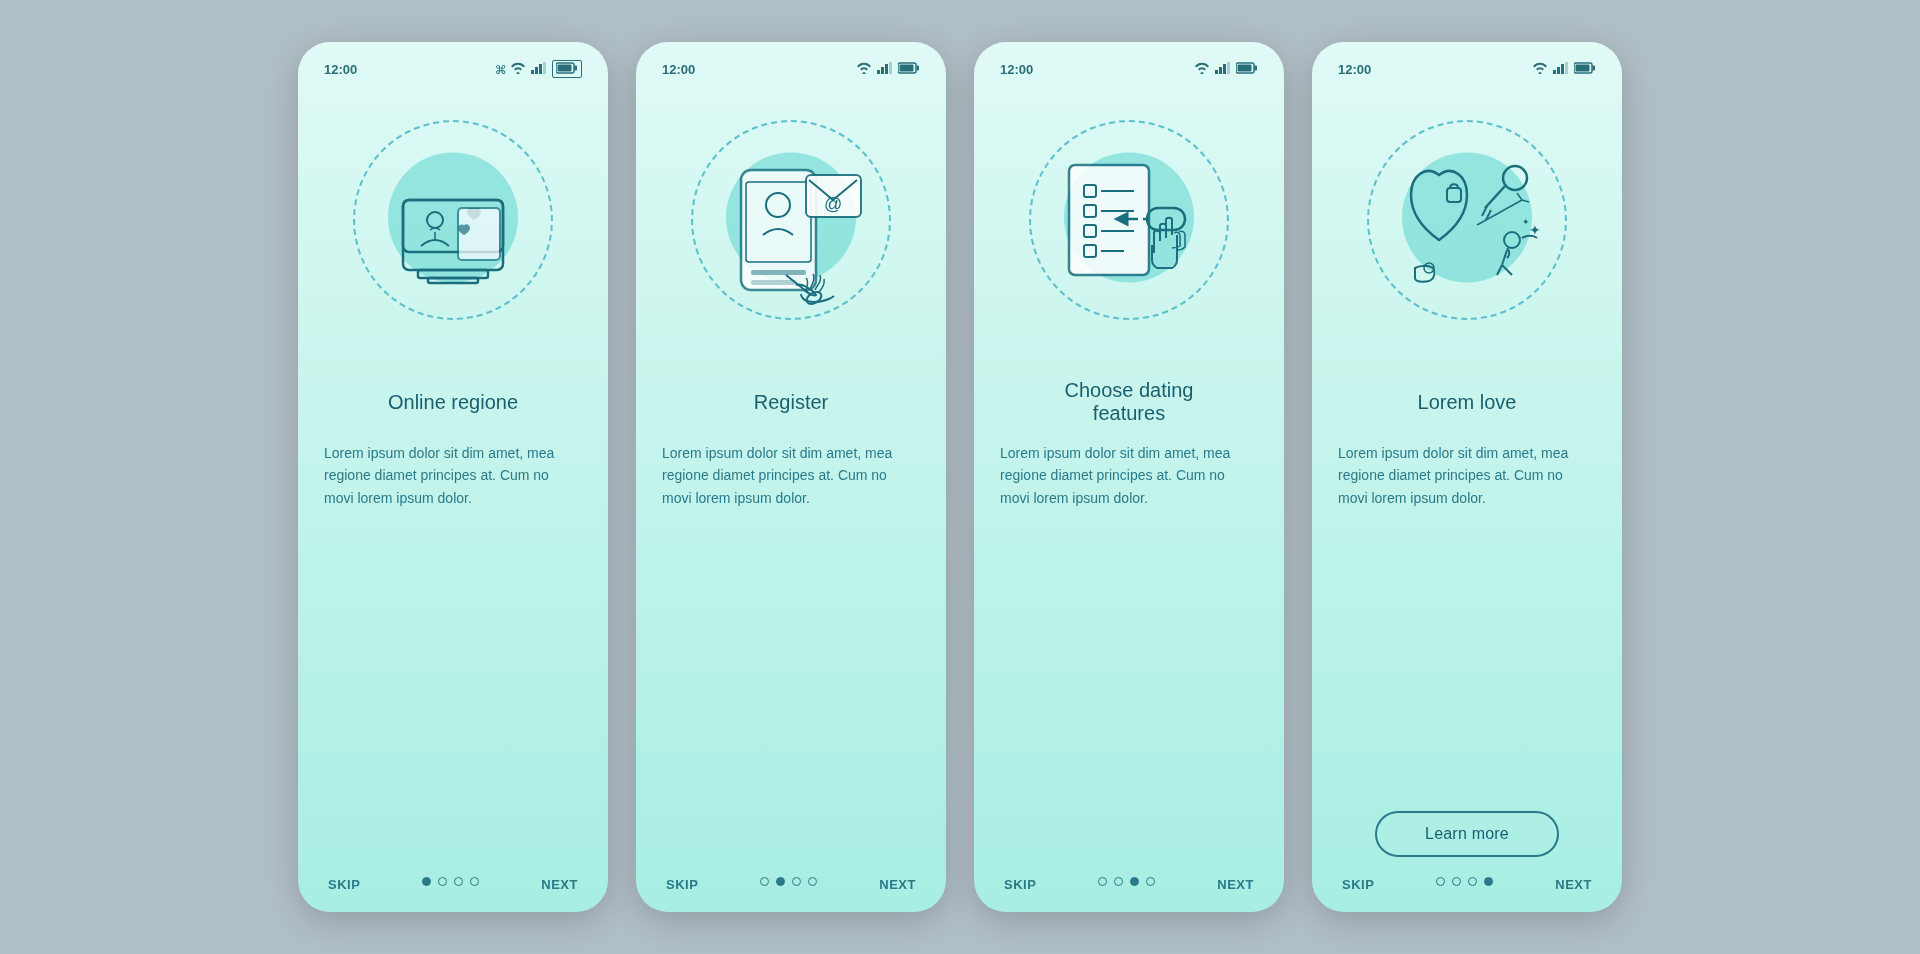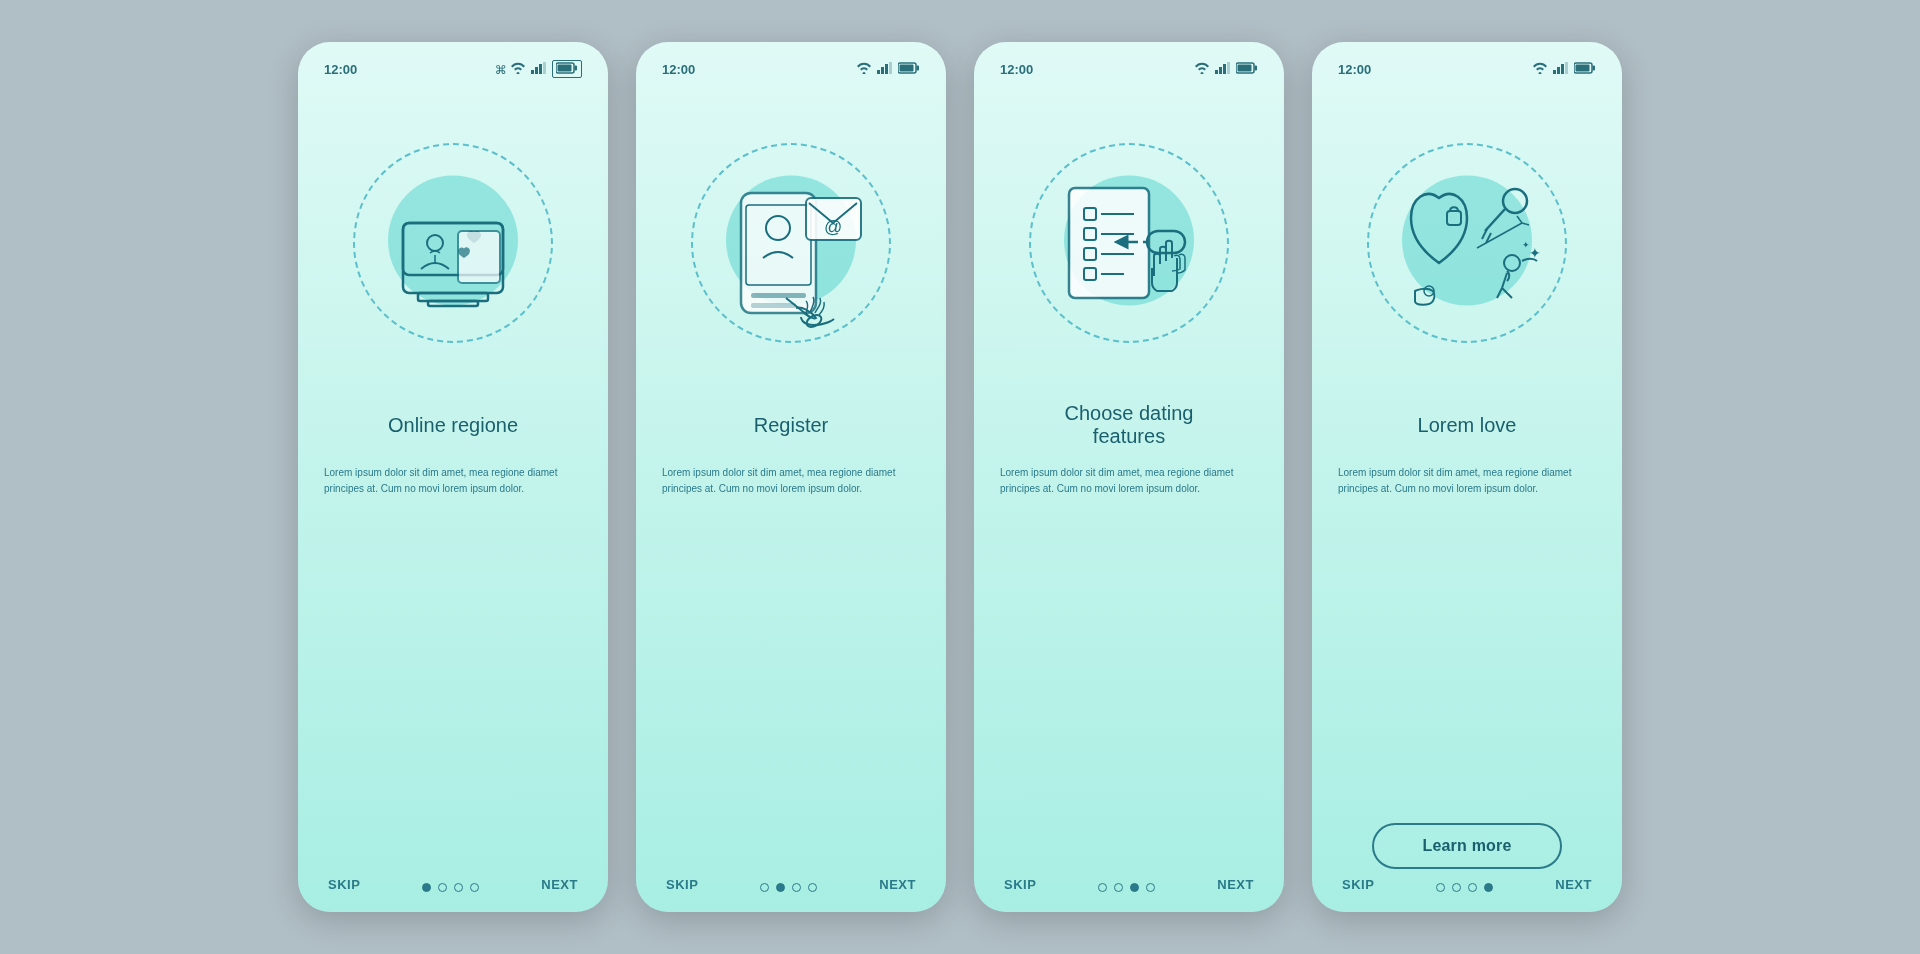--- a/index.html
+++ b/index.html
@@ -34,21 +34,21 @@
       padding: 18px 22px 20px 22px;
       position: relative;
       overflow: hidden;
     }
 
     .status-bar {
       width: 100%;
       display: flex;
       justify-content: space-between;
       align-items: center;
-      margin-bottom: 25px;
+      margin-bottom: 2px;
       padding: 0 4px;
     }
 
     .status-time {
       font-size: 13px;
       font-weight: 600;
       color: #2a6e7a;
     }
 
     .status-icons {
@@ -113,50 +113,49 @@
       color: #1a5f6e;
       text-align: center;
       margin-bottom: 14px;
       margin-top: 6px;
       min-height: 52px;
       display: flex;
       align-items: center;
     }
 
     .screen-content-body {
-      font-size: 10px;
+      font-size: 14px;
       color: #2a7a8a;
       text-align: left;
       line-height: 1.6;
       width: 100%;
       flex: 1;
       padding: 0 4px;
     }
 
     .learn-more-btn {
       border: 2px solid #2a7a8a;
       border-radius: 28px;
       padding: 12px 48px;
       font-size: 16px;
       color: #1a5f6e;
       background: transparent;
       cursor: pointer;
       margin-top: 16px;
-      margin-bottom: 8px;
-      font-weight: 700;
+      font-weight: 400;
       letter-spacing: 0.2px;
     }
 
     .bottom-nav {
       width: 100%;
       display: flex;
-      align-items: flex-end;
+      align-items: flex-start;
       justify-content: space-between;
       padding: 0 8px;
-      margin-top: 0;
+      margin-top: 20px;
     }
 
     .nav-skip, .nav-next {
       font-size: 13px;
       font-weight: 600;
       color: #2a7a8a;
       letter-spacing: 0.5px;
     }
 
     .dots {

